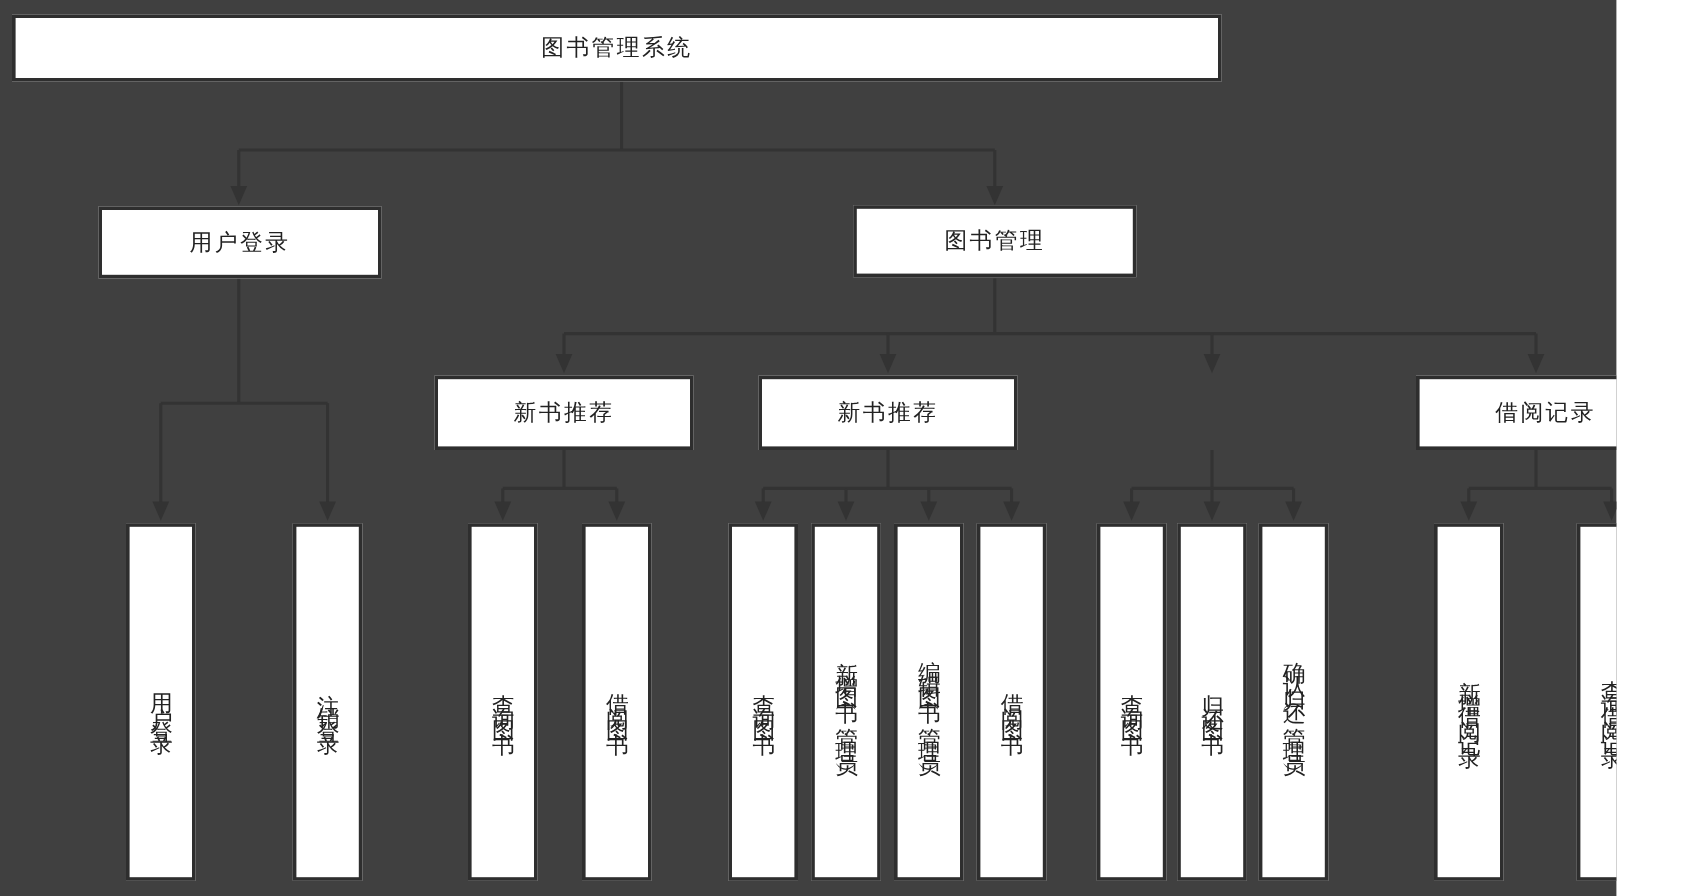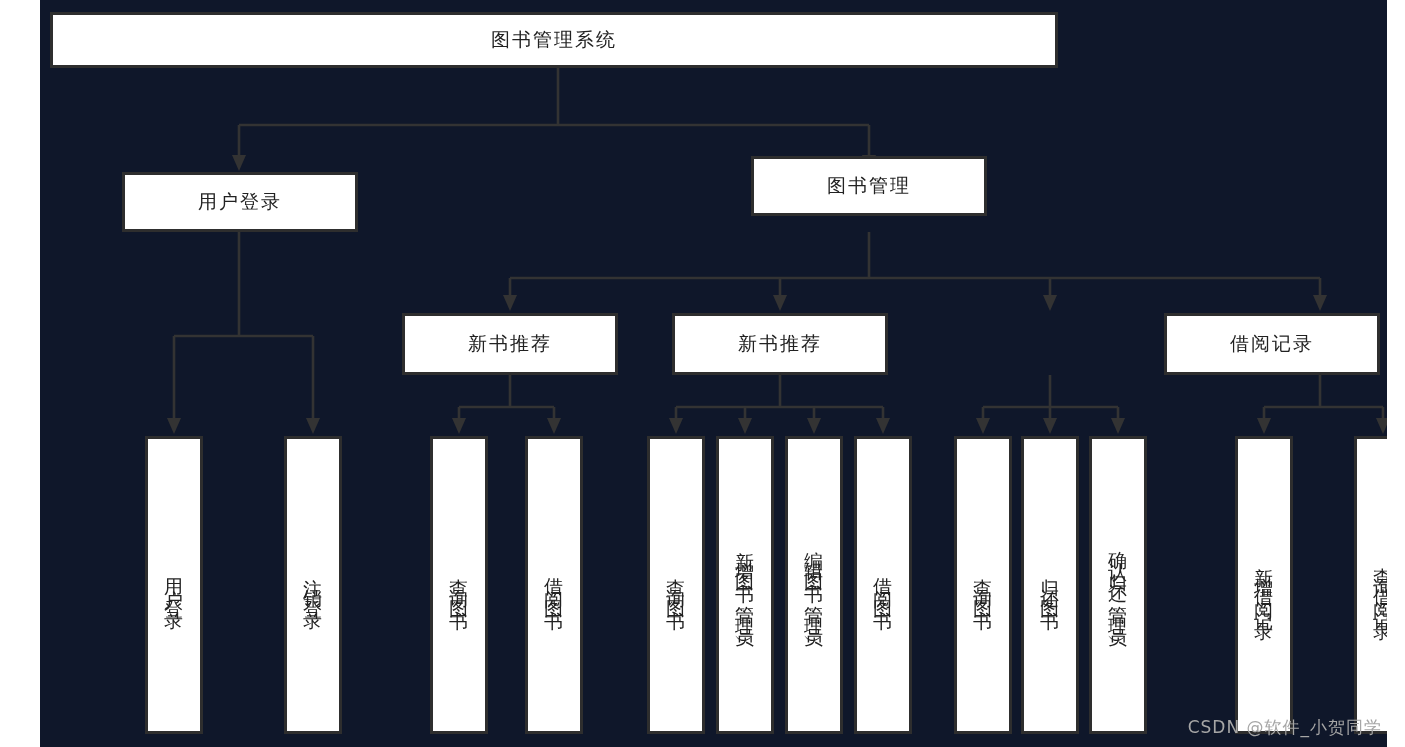--- a/index.html
+++ b/index.html
@@ -5,23 +5,22 @@
   html, body {
     margin: 0;
     padding: 0;
     background: #ffffff;
     font-family: "DejaVu Sans", "Liberation Sans", sans-serif;
   }
   #stage {
     position: relative;
     width: 1347px;
     height: 747px;
-    background: #0f172a;
+    background: #404040;
     overflow: hidden;
-    margin-left: 40px;
   }
   #wires {
     position: absolute;
     left: 0; top: 0;
     width: 1405px;
     height: 747px;
     pointer-events: none;
   }
   #wires line {
     stroke: #333333;
@@ -150,31 +149,31 @@
     </g>
   </svg>
 
   <div class="box root-box">
     <span class="hlabel">图书管理系统</span>
   </div>
 
   <div class="box l2-box" style="left:82px;top:172px;">
     <span class="hlabel">用户登录</span>
   </div>
-  <div class="box l2-box" style="left:711px;top:156px;">
+  <div class="box l2-box" style="left:711px;top:171px;">
     <span class="hlabel">图书管理</span>
   </div>
 
   <div class="box l3-box" style="left:362px;top:313px;">
     <span class="hlabel">新书推荐</span>
   </div>
   <div class="box l3-box" style="left:632px;top:313px;">
     <span class="hlabel">新书推荐</span>
   </div>
-  <div class="box l3-box" style="left:1124px;top:313px;">
+  <div class="box l3-box" style="left:1180px;top:313px;">
     <span class="hlabel">借阅记录</span>
   </div>
 
   <div class="box leaf" style="left:105px;">
     <span class="vtext">用户登录</span>
   </div>
   <div class="box leaf" style="left:244px;">
     <span class="vtext">注销登录</span>
   </div>
 
@@ -208,15 +207,14 @@
     <span class="vtext">确认归还（管理员）</span>
   </div>
 
   <div class="box leaf" style="left:1195px;">
     <span class="vtext">新增借阅记录</span>
   </div>
   <div class="box leaf" style="left:1314px;">
     <span class="vtext">查询借阅记录</span>
   </div>
 
-  <div class="watermark">CSDN @软件_小贺同学</div>
 
 </div>
 
 </body></html>

